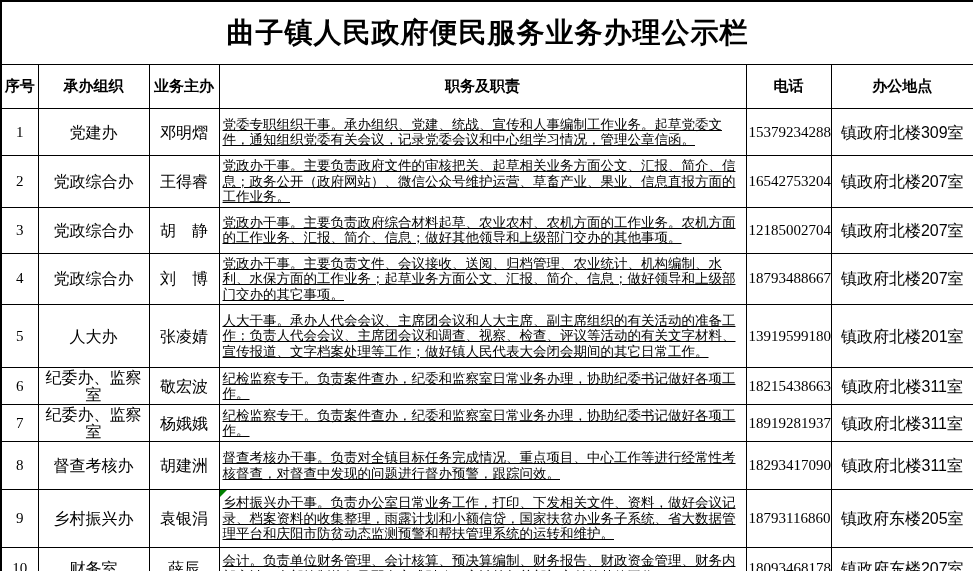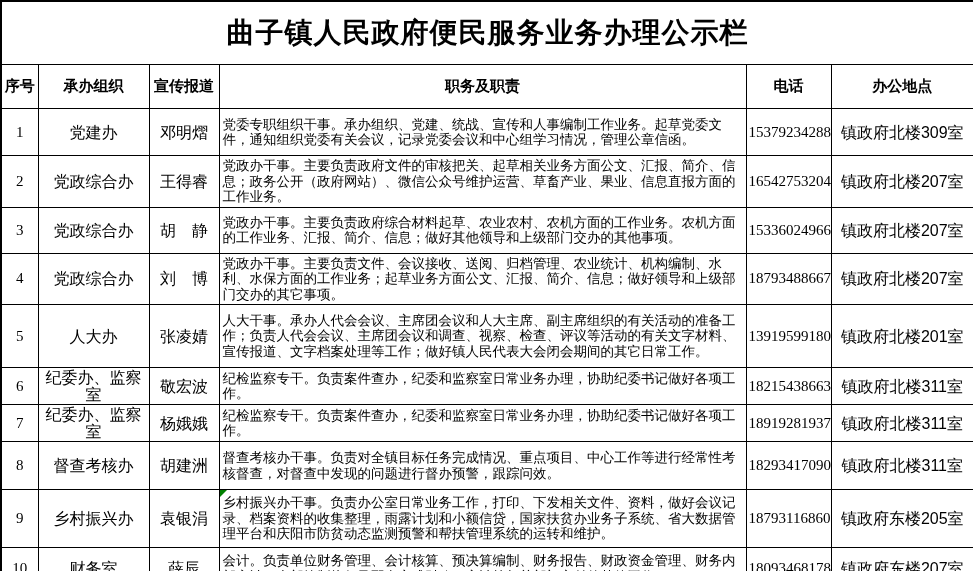--- a/index.html
+++ b/index.html
@@ -17,21 +17,21 @@
               letter-spacing:1px;padding:0;font-family:Liberation Serif, serif;}
   
   .header-row th{height:43px;font-size:15px;font-weight:bold;text-align:center;
                  padding:0;margin-left:21px;}
   
   tbody td{font-size:16px;text-align:center;padding:1px 2px;line-height:17px;}
   td.c-no,td.c-phone{font-family:"Liberation Serif","DejaVu Serif",serif;
                      font-size:15px;}
   td.c-dept{letter-spacing:0px;}
   td.c-duty{text-align:left;font-size:13.5px;line-height:15.5px;
-            padding:2px 4px 2px 3px;position:relative;}
+            padding:2px 4px 2px 3px;position:relative;text-decoration:underline;}
   tbody tr:nth-child(1){height:47px;}
   tbody tr:nth-child(2){height:45px;}
   tbody tr:nth-child(3){height:46px;}
   tbody tr:nth-child(4){height:47px;}
   tbody tr:nth-child(5){height:63px;}
   tbody tr:nth-child(6){height:32px;}
   tbody tr:nth-child(7){height:32px;}
   tbody tr:nth-child(8){height:48px;}
   tbody tr:nth-child(9){height:58px;}
   tbody tr:nth-child(10){height:43px;}
@@ -52,21 +52,21 @@
       <col class="c5">
       <col class="c6">
   </colgroup>
   <thead>
     <tr>
       <td class="title-cell" colspan="6">曲子镇人民政府便民服务业务办理公示栏</td>
     </tr>
     <tr class="header-row">
       <th>序号</th>
       <th>承办组织</th>
-      <th>宣传报道</th>
+      <th>业务主办</th>
       <th>职务及职责</th>
       <th>电话</th>
       <th>办公地点</th>
     </tr>
   </thead>
   <tbody>
       <tr>
     <td class="c-no">1</td>
     <td class="c-dept">党建办</td>
     <td class="c-person">邓明熠</td>
@@ -89,21 +89,21 @@
     <td class="c-office">镇政府北楼207室</td>
   </tr>
       <tr>
     <td class="c-no">3</td>
     <td class="c-dept">党政综合办</td>
     <td class="c-person">胡　静</td>
     <td class="c-duty">
       
       <span>党政办干事。主要负责政府综合材料起草、农业农村、农机方面的工作业务。农机方面的工作业务、汇报、简介、信息；做好其他领导和上级部门交办的其他事项。</span>
     </td>
-    <td class="c-phone">15336024966</td>
+    <td class="c-phone">12185002704</td>
     <td class="c-office">镇政府北楼207室</td>
   </tr>
       <tr>
     <td class="c-no">4</td>
     <td class="c-dept">党政综合办</td>
     <td class="c-person">刘　博</td>
     <td class="c-duty">
       
       <span>党政办干事。主要负责文件、会议接收、送阅、归档管理、农业统计、机构编制、水利、水保方面的工作业务；起草业务方面公文、汇报、简介、信息；做好领导和上级部门交办的其它事项。</span>
     </td>

